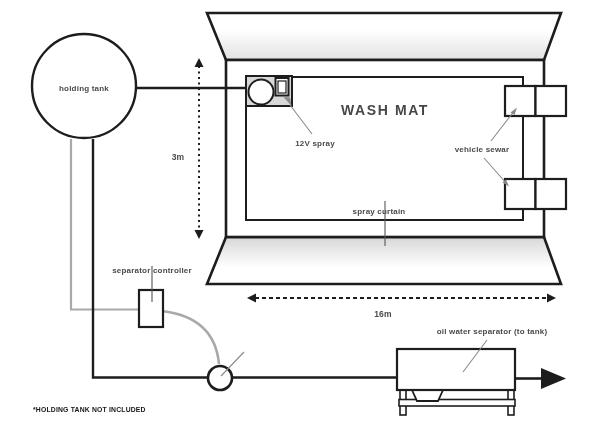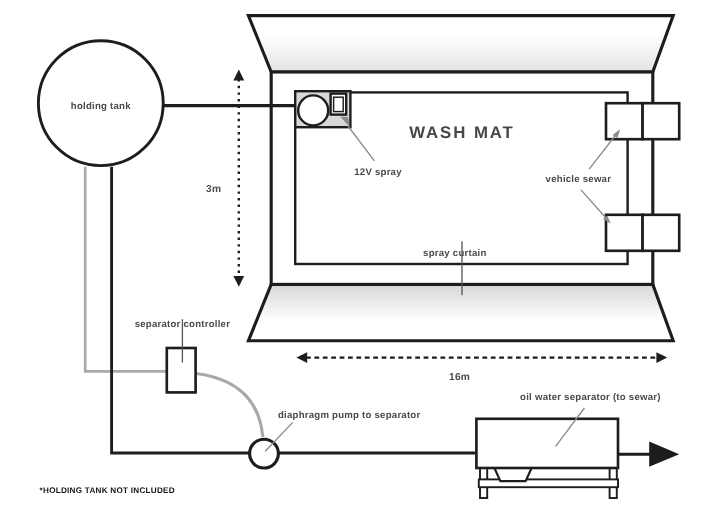--- a/index.html
+++ b/index.html
@@ -128,18 +128,17 @@
   <div class="lbl" style="left:482px;top:149px;">vehicle sewar</div>
 
   <div class="lbl" style="left:379px;top:192px;margin-top:19px;">spray curtain</div>
 
   <div class="lbl" style="left:152px;top:270px;">separator controller</div>
 
   <div class="lbl lbl-dim" style="left:178px;top:157px;">3m</div>
 
   <div class="lbl lbl-dim" style="left:383px;top:314px;">16m</div>
 
-  <div class="lbl" style="left:291px;top:346px;">diaphragm pump to separator</div>
 
-  <div class="lbl" style="left:492px;top:331px;">oil water separator (to sewar)</div>
+  <div class="lbl" style="left:492px;top:331px;">oil water separator (to tank)</div>
 
   <div class="footnote">*HOLDING TANK NOT INCLUDED</div>
 </div>
 
 </body></html>

